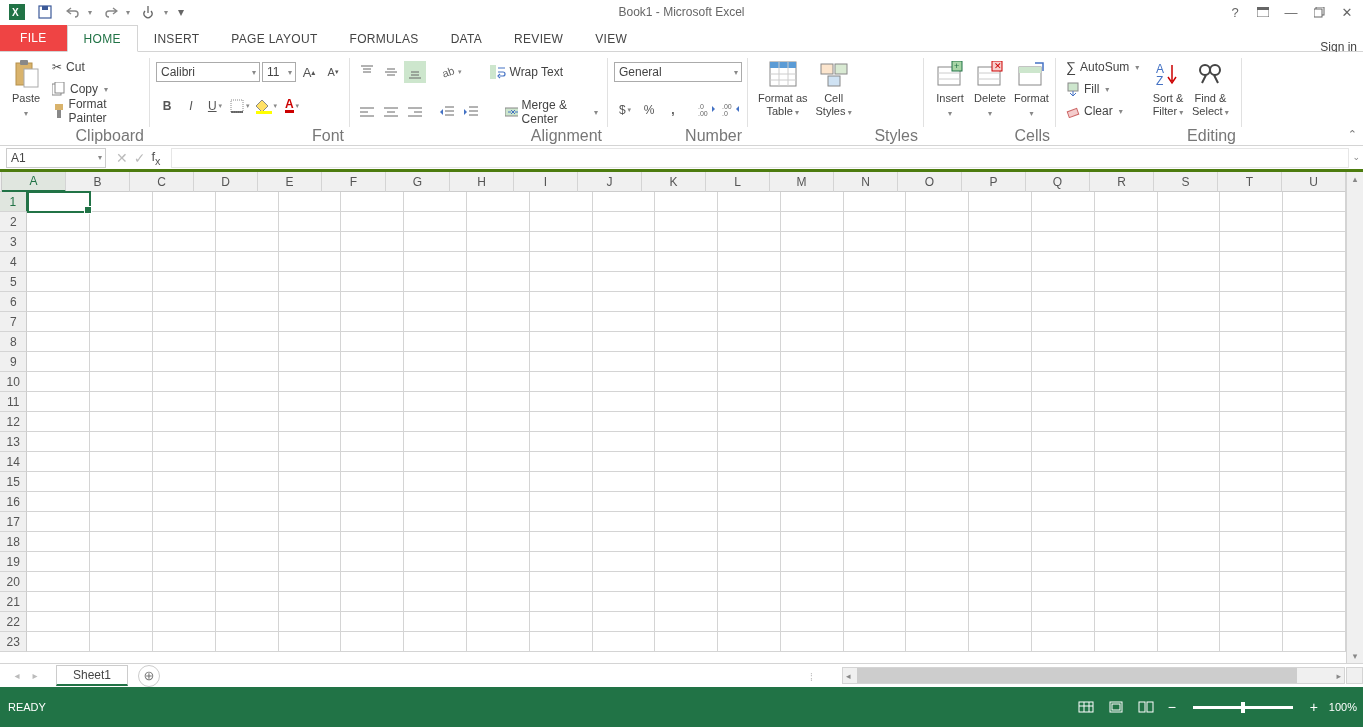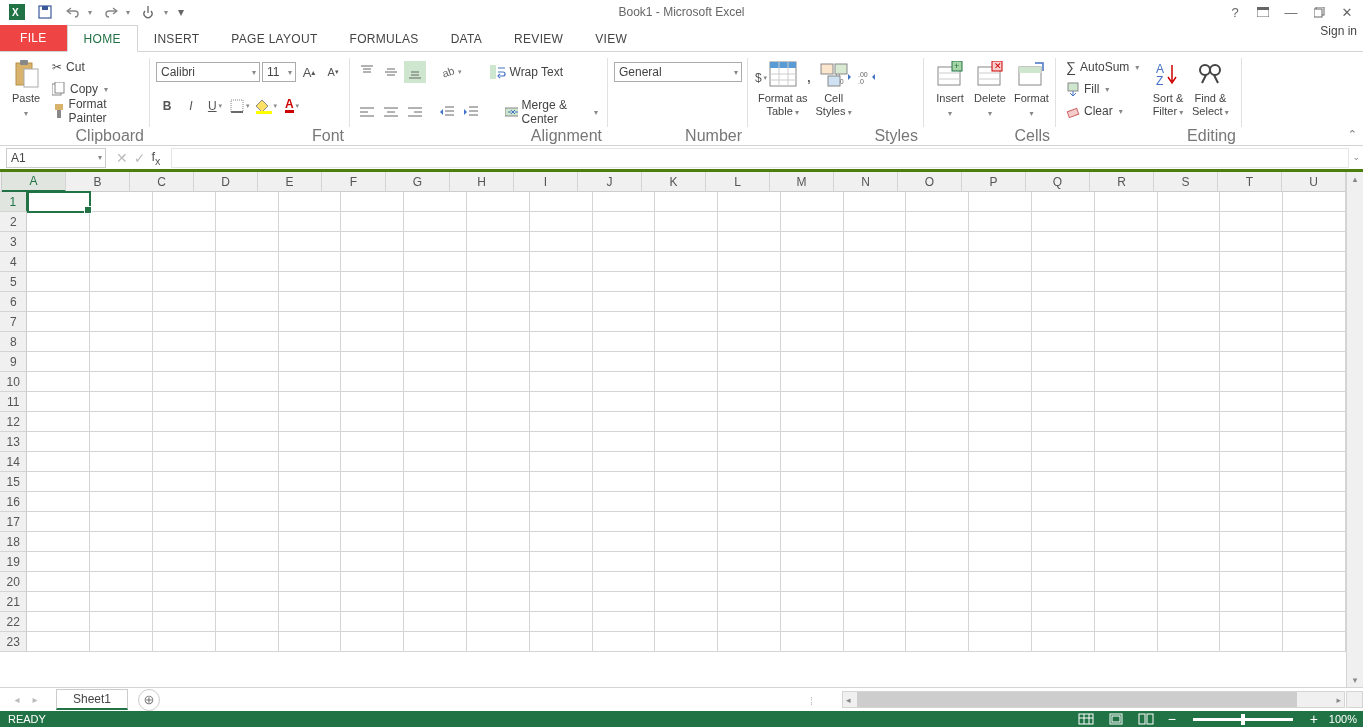--- a/index.html
+++ b/index.html
@@ -9,21 +9,21 @@
 .qat .qbtn{width:26px;height:22px;display:flex;align-items:center;justify-content:center;color:#666}
 .qat .qbtn.split{width:36px;justify-content:flex-start;padding-left:6px;position:relative}
 .qat .qbtn.split::after{content:"▾";font-size:8px;position:absolute;right:4px;color:#888}
 .app-title{position:absolute;left:50%;transform:translateX(-50%);font-size:12px;color:#666}
 .win-controls{position:absolute;right:2px;display:flex;gap:0}
 .win-controls .wbtn{width:28px;height:22px;display:flex;align-items:center;justify-content:center;color:#666;font-size:13px}
 .tabs-row{height:28px;background:#fff;display:flex;align-items:flex-end;border-bottom:1px solid #d4d4d4;position:relative}
 .tab{padding:6px 16px 5px;font-size:12px;color:#444;cursor:pointer;letter-spacing:.3px}
 .tab.file{background:#ef4444;color:#fff;padding:6px 20px}
 .tab.active{background:#fff;border:1px solid #d4d4d4;border-bottom:1px solid #fff;color:#217346;margin-bottom:-1px}
-.signin{position:absolute;right:6px;top:0;font-size:12px;color:#444}
+.signin{position:absolute;right:6px;top:16px;font-size:12px;color:#444}
 .ribbon{height:94px;background:#fff;border-bottom:1px solid #d4d4d4;display:flex;position:relative}
 .group{display:flex;flex-direction:column;justify-content:space-between;padding:4px 6px 2px;position:relative}
 .group::after{content:"";position:absolute;right:0;top:6px;bottom:18px;width:1px;background:#e1e1e1}
 .group-label{font-size:16px;color:#777;text-align:right;height:14px;line-height:14px;position:relative}
 .grow{display:flex;align-items:center;gap:2px;height:24px}
 .ctrl{display:flex;align-items:center;justify-content:center;height:22px;min-width:22px;padding:0 2px;color:#555;font-size:12px;position:relative}
 .ctrl.drop::after{content:"▾";font-size:7px;color:#888;margin-left:2px}
 .combo{height:20px;border:1px solid #ababab;background:#fff;display:flex;align-items:center;padding:0 16px 0 4px;position:relative;font-size:12px}
 .combo::after{content:"▾";position:absolute;right:3px;font-size:8px;color:#888}
 .bigbtn{display:flex;flex-direction:column;align-items:center;justify-content:flex-start;padding:2px 4px 0;height:68px;font-size:11px;color:#444;line-height:13px;text-align:center}
@@ -53,21 +53,21 @@
 .vscroll{width:17px;background:#f0f0f0;border-left:1px solid #d4d4d4;display:flex;flex-direction:column;align-items:center;font-size:9px;color:#888}
 .tabbar{height:24px;background:#fff;border-top:1px solid #d4d4d4;display:flex;align-items:center;position:relative}
 .tabnav{display:flex;gap:0;padding:0 8px;color:#bbb;font-size:10px}
 .tabnav span{width:18px;text-align:center}
 .sheet-tab{background:#fff;border:1px solid #ccc;border-bottom:2px solid #217346;padding:2px 16px;font-size:12px;margin-left:4px}
 .addsheet{width:22px;height:22px;border:1px solid #ccc;border-radius:11px;display:flex;align-items:center;justify-content:center;margin-left:10px;color:#777;font-size:13px}
 .hscroll{position:absolute;right:18px;left:842px;height:17px;top:3px;background:#f0f0f0;border:1px solid #d4d4d4;display:flex;align-items:center}
 .hscroll .thumb{width:440px;height:100%;background:#cdcdcd;margin-left:14px}
 .hscroll::before{content:"◂";position:absolute;left:3px;font-size:9px;color:#888}
 .hscroll::after{content:"▸";position:absolute;right:3px;font-size:9px;color:#888}
-.statusbar{height:16px;background:#217346;color:#fff;display:flex;align-items:center;font-size:11px;padding:0 8px;position:relative}
+.statusbar{height:40px;background:#217346;color:#fff;display:flex;align-items:center;font-size:11px;padding:0 8px;position:relative}
 .status-right{position:absolute;right:6px;display:flex;align-items:center;gap:8px}
 .viewbtn{width:22px;height:18px;display:flex;align-items:center;justify-content:center;color:#fff}
 .zoom-slider{width:100px;height:3px;background:#fff;position:relative;margin:0 6px}
 .zoom-slider .zthumb{position:absolute;left:48px;top:-4px;width:4px;height:11px;background:#fff}
 .collapse-ribbon{position:absolute;right:6px;bottom:4px;font-size:11px;color:#777}
 </style>
 </head>
 <body>
 
 <div class="titlebar">
@@ -296,21 +296,21 @@
             </svg>
             <span>Merge &amp; Center</span>
             <span style="font-size:8px;color:#888;margin-left:2px">▾</span>
           </div>
       </div>
     </div>
     <div class="group-label">Alignment</div>
   </div>
 
   <div class="group" style="width:140px">
-    <div style="display:flex;gap:8px;height:68px;padding-top:4px">
+    <div style="display:flex;flex-direction:column;gap:8px;height:68px;padding-top:4px">
       <div class="grow">
           <div class="combo" style="width:128px">General</div>
         </div>
       <div class="grow" style="margin-top:6px">
         <div class="ctrl drop">$</div>
         <div class="ctrl">%</div>
         <div class="ctrl">
             <b>,</b>
           </div>
         <div style="width:8px"></div>

